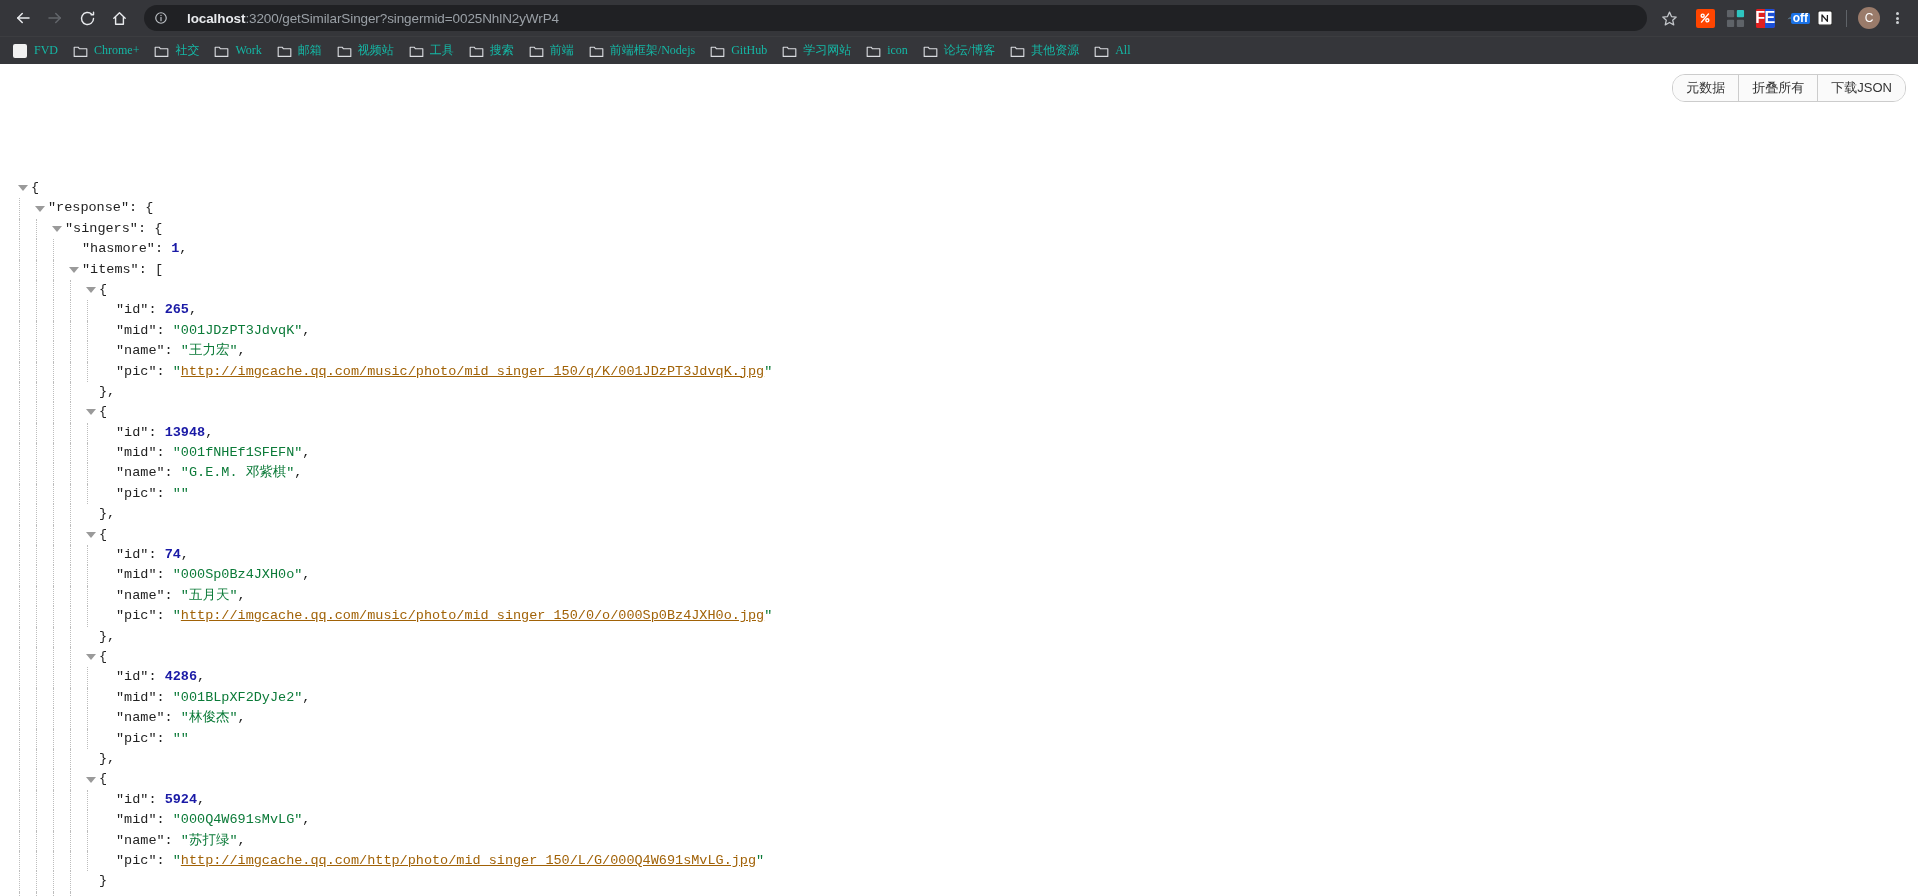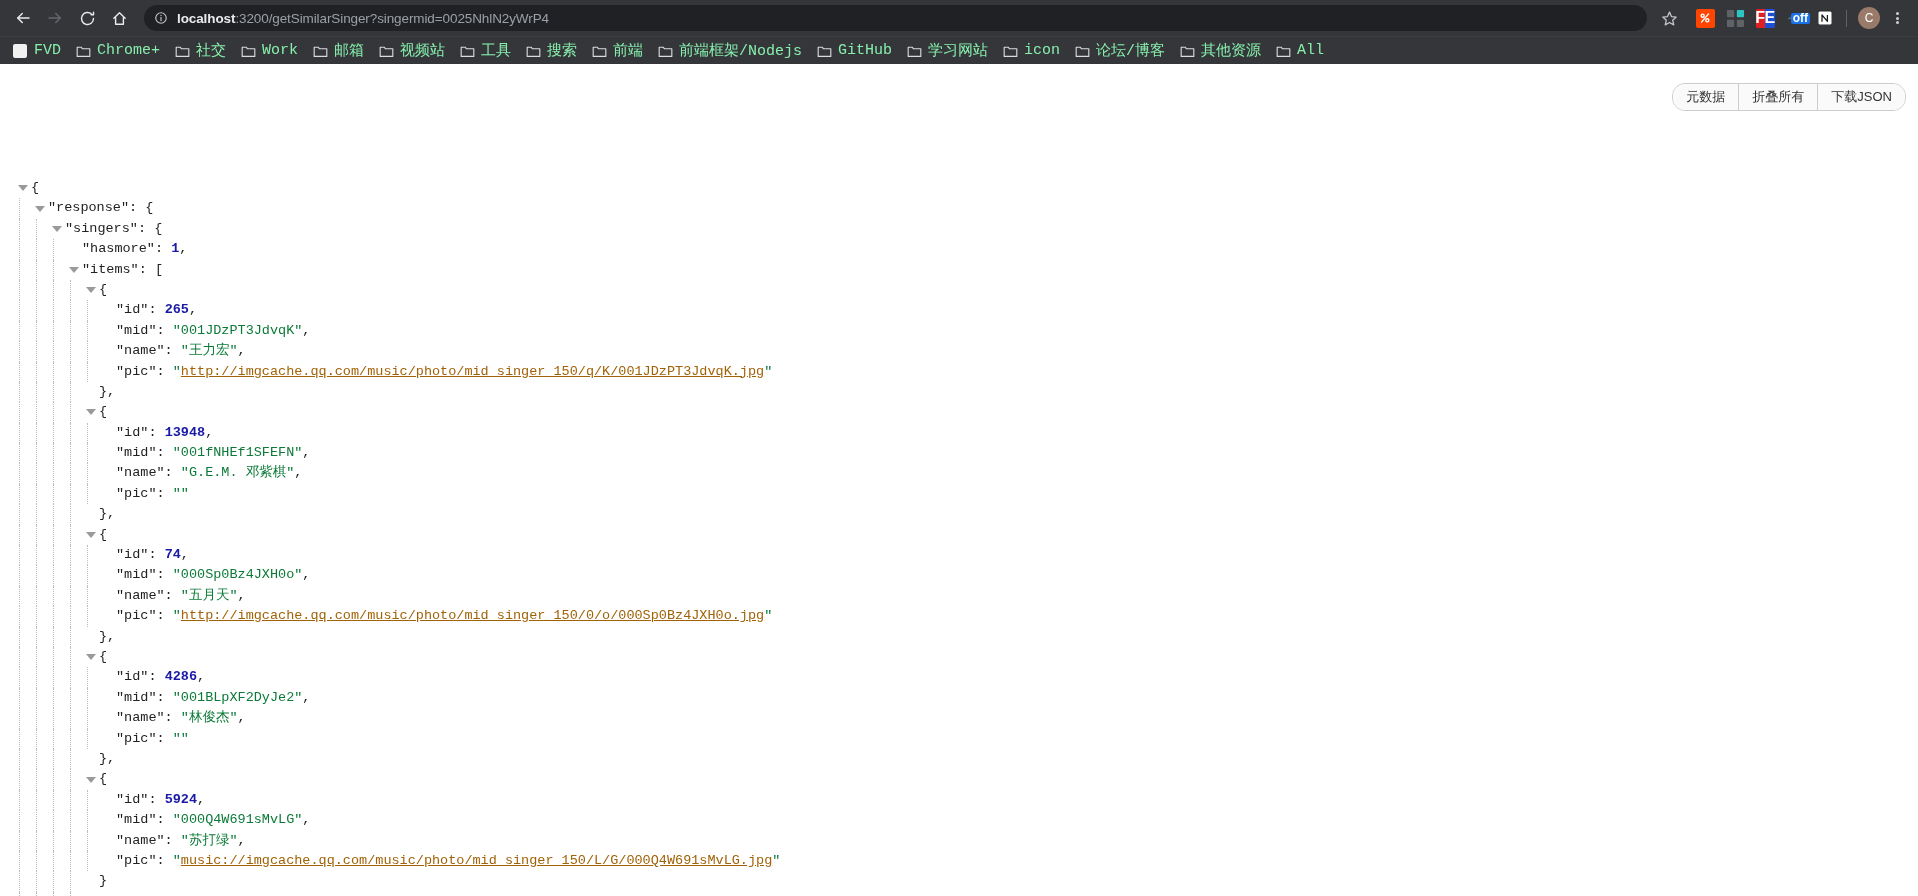--- a/index.html
+++ b/index.html
@@ -39,20 +39,21 @@
     flex: 1 1 auto;
     height: 26px;
     background: #202124;
     border-radius: 13px;
     margin: 0 6px 0 8px;
     display: flex;
     align-items: center;
     padding: 0 10px;
     min-width: 0;
     max-width: 1560px;
+    gap: 10px;
   }
   .info-icon { flex: 0 0 auto; margin-right: 9px; display:flex; }
   .url-text {
     font-family: "Liberation Sans", sans-serif;
     font-size: 13.5px;
     color: #9aa0a6;
     white-space: nowrap;
     overflow: hidden;
     text-overflow: ellipsis;
     letter-spacing: -0.1px;
@@ -113,39 +114,39 @@
     display: flex;
     align-items: center;
     height: 22px;
     padding: 0 7px;
     border-radius: 4px;
     margin-right: 1px;
     flex: 0 0 auto;
     white-space: nowrap;
   }
   .bm-label {
-    font-size: 15px;
-    color: #86efac;
-    font-family: Liberation Mono, monospace;
+    font-size: 12px;
+    color: #14b8a6;
+    font-family: Liberation Serif, serif;
     margin-left: 6px;
   }
   .bm-item:first-child .bm-label { margin-left: 7px; }
   .folder-ico { width: 15px; height: 13px; position: relative; flex:0 0 auto; }
   .fvd-ico { width: 14px; height: 14px; background: #f1f1f1; border-radius: 2px; flex:0 0 auto;}
 
   
   .page {
     position: relative;
     background: #fff;
     height: 832px;
     overflow: hidden;
   }
   .viewer-tabs {
     position: absolute;
-    top: 19px;
+    top: 10px;
     right: 12px;
     display: flex;
     border: 1px solid #ccc;
     border-radius: 13px;
     overflow: hidden;
     background: #fafafa;
   }
   .viewer-tab {
     font-size: 13px;
     color: #333;
@@ -649,21 +650,21 @@
     <div class="jline">
       <span class="guide"></span><span class="guide"></span><span class="guide"></span><span class="guide"></span><span class="guide"></span><span class="ind"></span>
       <span class="k">"mid"</span><span class="pun">:</span>&nbsp;<span class="str">"000Q4W691sMvLG"</span><span class="pun">,</span>
     </div>
     <div class="jline">
       <span class="guide"></span><span class="guide"></span><span class="guide"></span><span class="guide"></span><span class="guide"></span><span class="ind"></span>
       <span class="k">"name"</span><span class="pun">:</span>&nbsp;<span class="str">"苏打绿"</span><span class="pun">,</span>
     </div>
     <div class="jline">
       <span class="guide"></span><span class="guide"></span><span class="guide"></span><span class="guide"></span><span class="guide"></span><span class="ind"></span>
-      <span class="k">"pic"</span><span class="pun">:</span>&nbsp;<span class="str">"</span><span class="lnk">music://imgcache.qq.com/music/photo/mid_singer_150/L/G/000Q4W691sMvLG.jpg</span><span class="str">"</span>
+      <span class="k">"pic"</span><span class="pun">:</span>&nbsp;<span class="str">"</span><span class="lnk">http://imgcache.qq.com/http/photo/mid_singer_150/L/G/000Q4W691sMvLG.jpg</span><span class="str">"</span>
     </div>
     <div class="jline">
       <span class="guide"></span>
         <span class="guide"></span>
         <span class="guide"></span>
         <span class="guide"></span>
         <span class="ind"></span>
       <span class="pun">}</span>
     </div>
 

